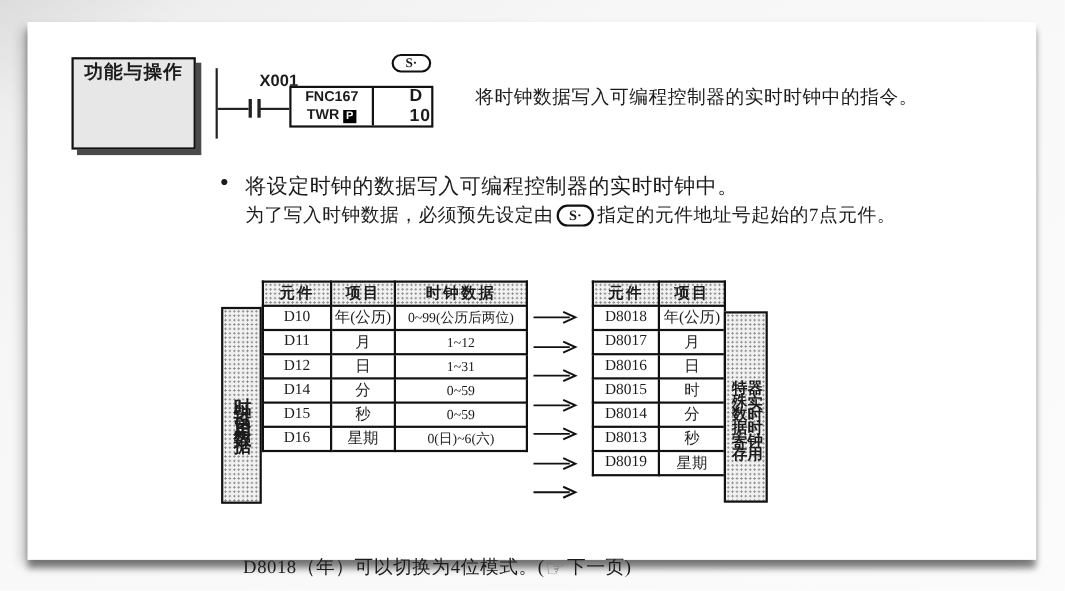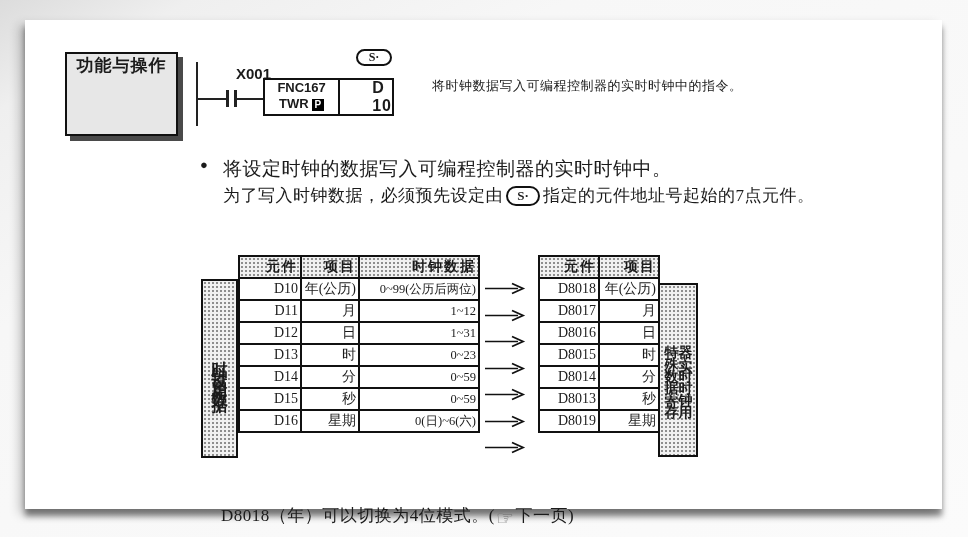--- a/index.html
+++ b/index.html
@@ -61,41 +61,41 @@
     font-size:10px;font-weight:bold;line-height:12px;
     padding:0 3px;margin-left:3px;
   }
   .s-oval{
     position:absolute;left:331px;top:29px;width:36px;height:17px;
     border:2px solid #111;border-radius:10px;background:#fff;
     display:flex;align-items:center;justify-content:center;
     font-size:12px;font-weight:bold;
   }
   
-  .desc{position:absolute;left:407px;top:57px;font-size:13px;letter-spacing:0.5px;}
+  .desc{position:absolute;left:407px;top:57px;font-size:17px;letter-spacing:0.5px;}
   .bullet-dot{position:absolute;left:175px;top:137px;font-size:13px;}
   .bullet-l1{position:absolute;left:198px;top:136px;font-size:19px;letter-spacing:0.5px;}
   .bullet-l2{
     position:absolute;left:198px;top:164px;font-size:17px;letter-spacing:0.5px;
     display:flex;align-items:center;gap:3px;
   }
   .s-oval-inline{
     display:inline-flex;align-items:center;justify-content:center;
     border:2px solid #111;border-radius:11px;
     width:34px;height:20px;font-size:13px;font-weight:bold;letter-spacing:0;
   }
   
   .dotted{
     background-color:#f1f1f1;
     background-image:radial-gradient(circle,#8e8e8e 0.8px,transparent 1px);
     background-size:4px 4px;
   }
   table{border-collapse:collapse;}
   th,td{
-    border:2px solid #111;text-align:right;vertical-align:middle;
+    border:2px solid #111;text-align:center;vertical-align:middle;
     height:22px;padding:0 2px;font-family:"Liberation Serif",serif;
   }
   th{font-size:14px;font-weight:bold;letter-spacing:2px;}
   td{font-size:14px;}
   td.small{font-size:12.5px;letter-spacing:0;}
   .tbl-left{position:absolute;left:213px;top:235px;}
   .tbl-left .c1{width:62px;} .tbl-left .c2{width:58px;} .tbl-left .c3{width:120px;}
   .tbl-right{position:absolute;left:513px;top:235px;}
   .tbl-right .c1{width:60px;} .tbl-right .c2{width:60px;}
   .strip{
@@ -183,25 +183,20 @@
           <td class="c1">D11</td>
           <td class="c2">月</td>
           <td class="c3 small">1~12</td>
         </tr>
         <tr>
           <td class="c1">D12</td>
           <td class="c2">日</td>
           <td class="c3 small">1~31</td>
         </tr>
         <tr>
-          <td class="c1">D13</td>
-          <td class="c2">时</td>
-          <td class="c3 small">0~23</td>
-        </tr>
-        <tr>
           <td class="c1">D14</td>
           <td class="c2">分</td>
           <td class="c3 small">0~59</td>
         </tr>
         <tr>
           <td class="c1">D15</td>
           <td class="c2">秒</td>
           <td class="c3 small">0~59</td>
         </tr>
         <tr>

